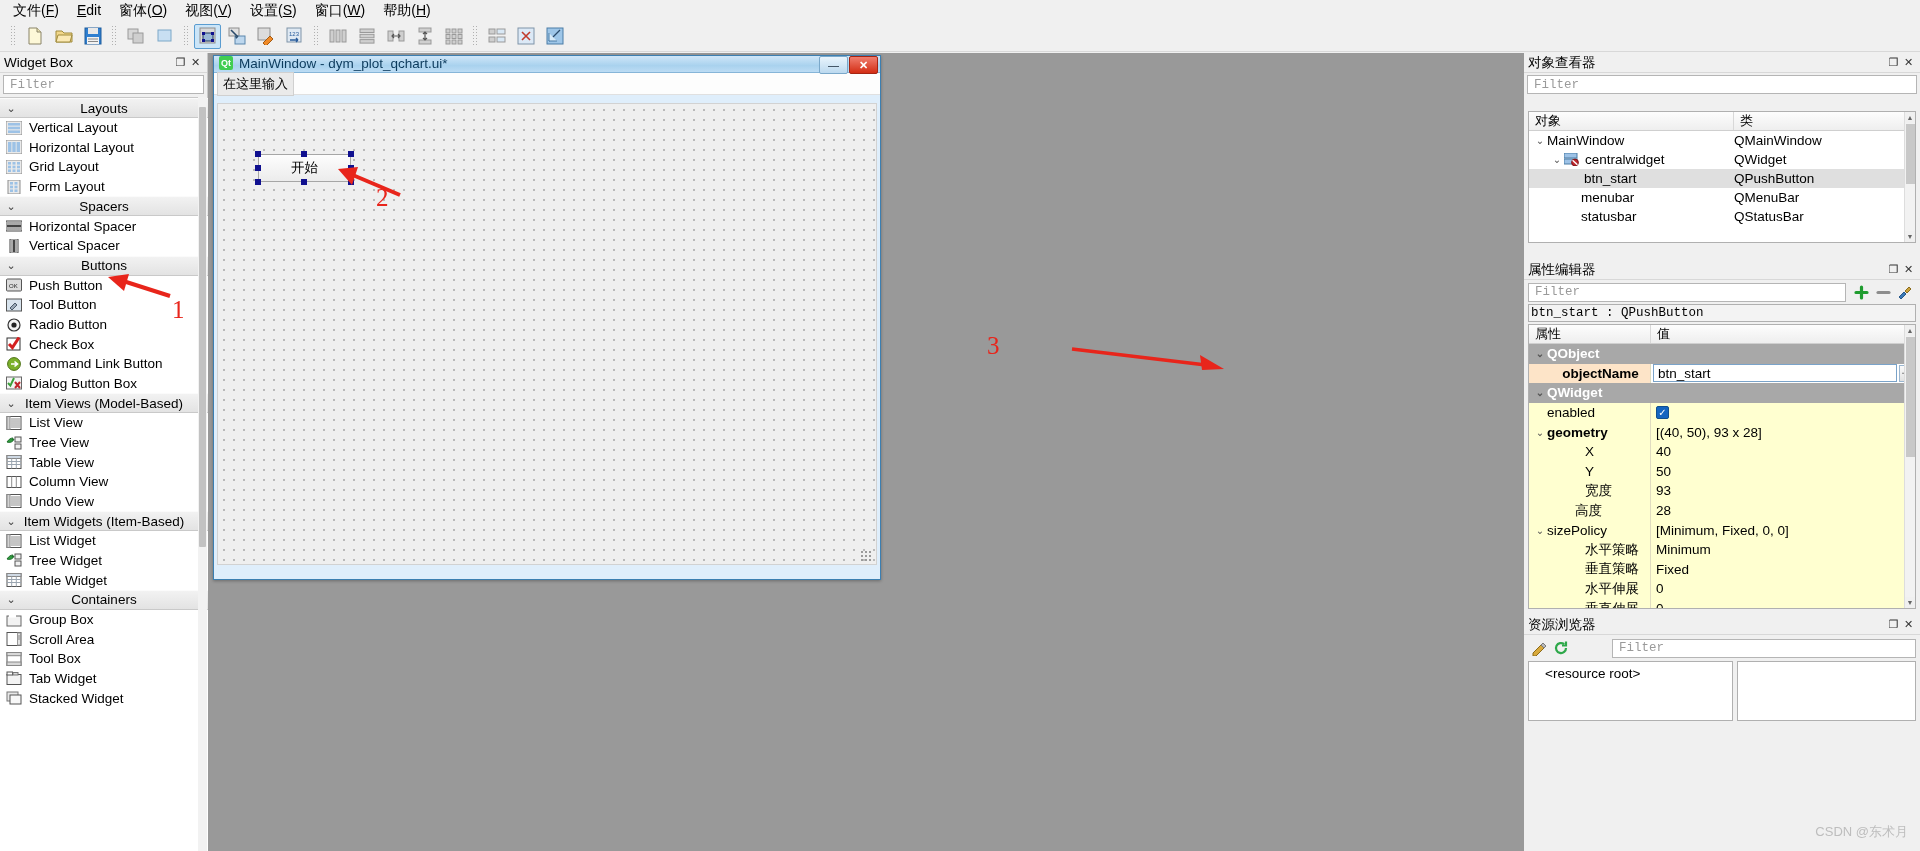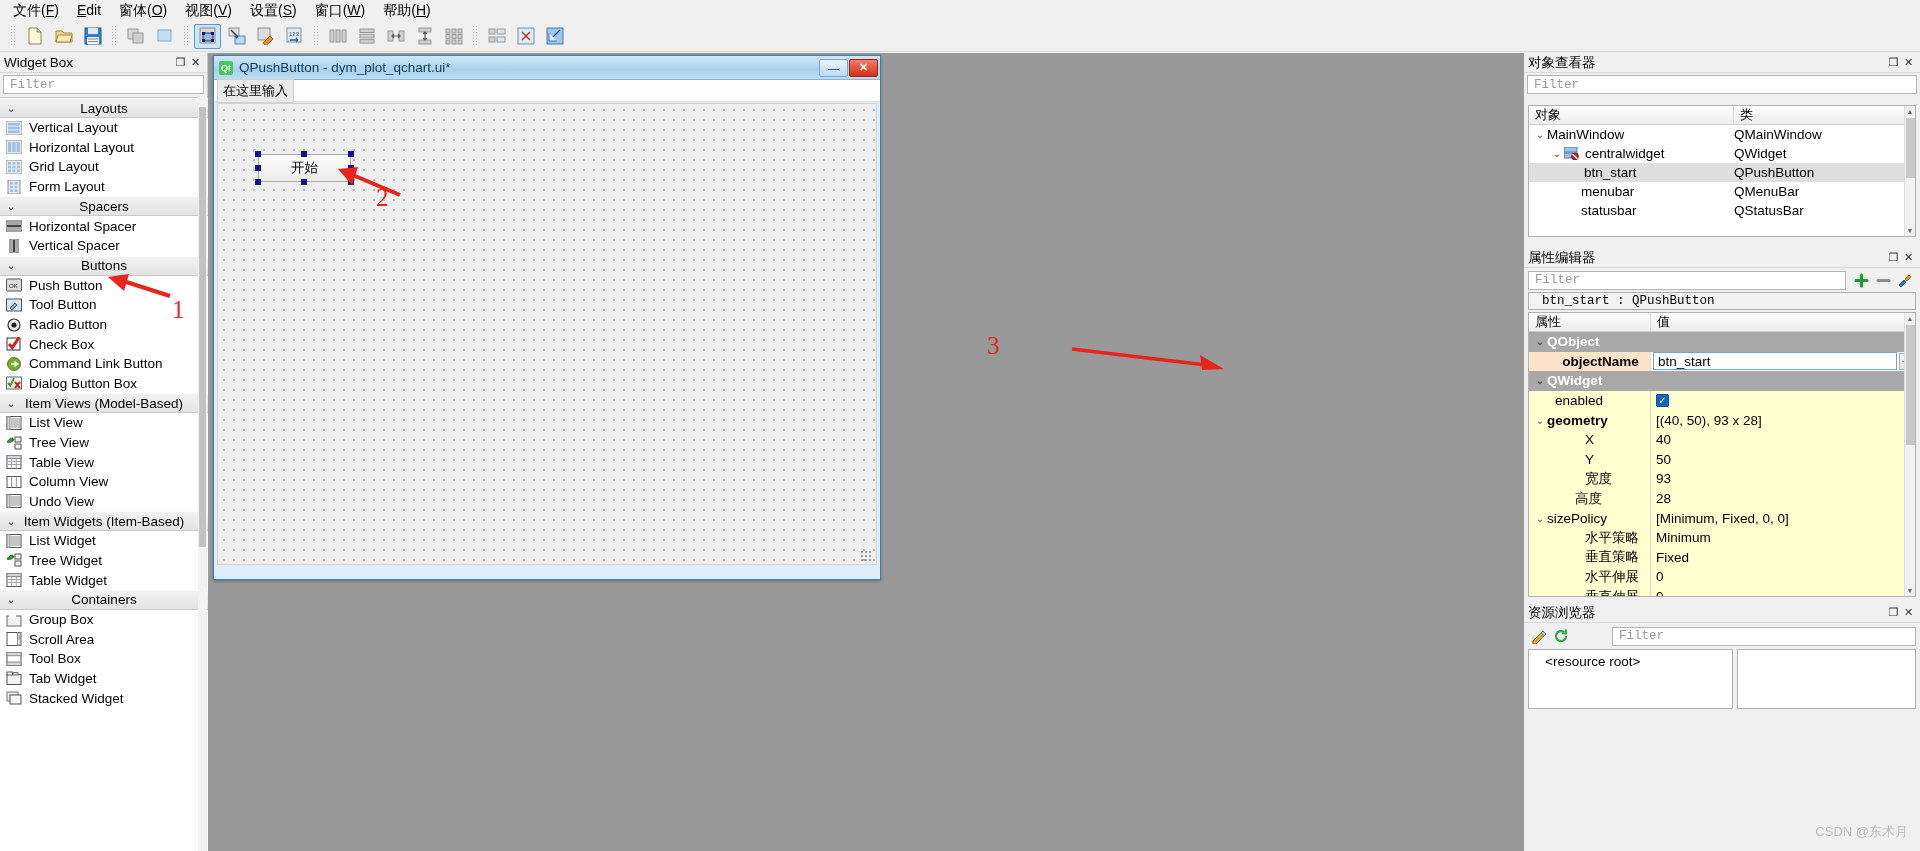--- a/index.html
+++ b/index.html
@@ -106,22 +106,22 @@
   .center {
     position: absolute; left: 208px; top: 53px; right: 372px; bottom: 0;
     background: #999999;
   }
   .form-window {
     position: absolute; left: 5px; top: 2px; width: 668px; height: 525px;
     background: #dfeefb; border: 1px solid #3c7fb1;
     box-shadow: 0 1px 3px rgba(0,0,0,.3);
   }
   .form-titlebar {
-    height: 24px; background: linear-gradient(#cfe6f8, #a9d2ee 60%, #bcdcf4);
-    display: flex; align-items: center; padding: 0 2px 0 5px;
+    height: 17px; background: linear-gradient(#cfe6f8, #a9d2ee 60%, #bcdcf4);
+    display: flex; align-items: flex-start; padding: 0 2px 0 5px;
     border-bottom: 1px solid #86b5d8;
   }
   .qt-ico {
     width: 14px; height: 14px; background: #41cd52; border-radius: 2px;
     display: flex; align-items: center; justify-content: center;
     color: #fff; font-size: 9px; font-weight: bold; margin-right: 6px;
     line-height: 14px;
   }
   .form-title { flex: 1; font-size: 13.5px; color: #0b3a5c; }
   .wbtn {
@@ -170,21 +170,21 @@
     font-family: "Liberation Serif", serif;
   }
 
   
   .rightcol {
     position: absolute; right: 0; top: 53px; width: 396px; bottom: 0;
     background: #f0f0f0;
   }
   .panel { background: #f0f0f0; }
   .tree-area {
-    margin: 11px 4px; background: #fff; border: 1px solid #b0b0b0;
+    margin: 17px 4px; background: #fff; border: 1px solid #b0b0b0;
     position: relative; overflow: hidden;
   }
   .tbl-head {
     display: flex; height: 19px; background: linear-gradient(#fdfdfd,#eeeeee);
     border-bottom: 1px solid #cfcfcf; font-size: 13px;
   }
   .tbl-head .c {
     padding: 1px 6px; border-right: 1px solid #d8d8d8; display: flex;
     align-items: center; cursor: default;
   }
@@ -221,21 +221,21 @@
     border: 0; outline: 0; width: 100%; background: transparent;
     font-family: "Liberation Mono", monospace; font-size: 12.5px;
   }
   .prop-filter input::placeholder { color: #9a9a9a; }
   .pbtn {
     width: 22px; height: 20px; display: flex; align-items: center;
     justify-content: center; cursor: default;
   }
   .obj-label {
     margin: 0 4px; height: 18px; background: #f3f3f3; border: 1px solid #b0b0b0;
-    display: flex; align-items: center; padding: 0 13px;
+    display: flex; align-items: center; padding: 0 2px;
     font-family: "Liberation Mono", monospace; font-size: 12.5px;
   }
   .prop-table {
     margin: 2px 4px 0 4px; background: #fff; border: 1px solid #b0b0b0;
     position: relative; overflow: hidden;
   }
   .prow { display: flex; height: 19.6px; font-size: 13.5px; align-items: center; }
   .prow .pname {
     width: 122px; display: flex; align-items: center; height: 100%;
     border-right: 1px solid #e0dcc0; overflow: hidden; white-space: nowrap;
@@ -753,21 +753,21 @@
       </div>
     <div class="wb-scroll">
       <div class="wb-thumb"></div>
     </div>
   </div>
 
   <div class="center">
     <div class="form-window">
       <div class="form-titlebar">
         <span class="qt-ico">Qt</span>
-        <span class="form-title">QPushButton - dym_plot_qchart.ui*</span>
+        <span class="form-title">MainWindow - dym_plot_qchart.ui*</span>
         <span class="wbtn">—</span>
         <span class="wbtn close">✕</span>
       </div>
       <div class="form-menubar">
         <span class="form-menu-item">在这里输入</span>
       </div>
       <div class="form-canvas">
         <div class="design-btn">开始</div>
         <div class="sel-handle" style="left:37px;top:47px;"></div>
         <div class="sel-handle" style="left:83px;top:47px;"></div>
@@ -924,21 +924,21 @@
             <div class="prow group">
               <div class="pname" style="padding-left: 4px;">
                 <span class="chevron">⌄</span>
                 <span>QWidget</span>
               </div>
               <div class="pval">
                 <span></span>
               </div>
             </div>
             <div class="prow yellow">
-              <div class="pname" style="padding-left: 12px;">
+              <div class="pname" style="padding-left: 4px;">
                 <span class="chevron"></span>
                 <span>enabled</span>
               </div>
               <div class="pval">
                 <span class="chk">✓</span>
               </div>
             </div>
             <div class="prow yellow">
               <div class="pname" style="padding-left: 4px;">
                 <span class="chevron">⌄</span>

